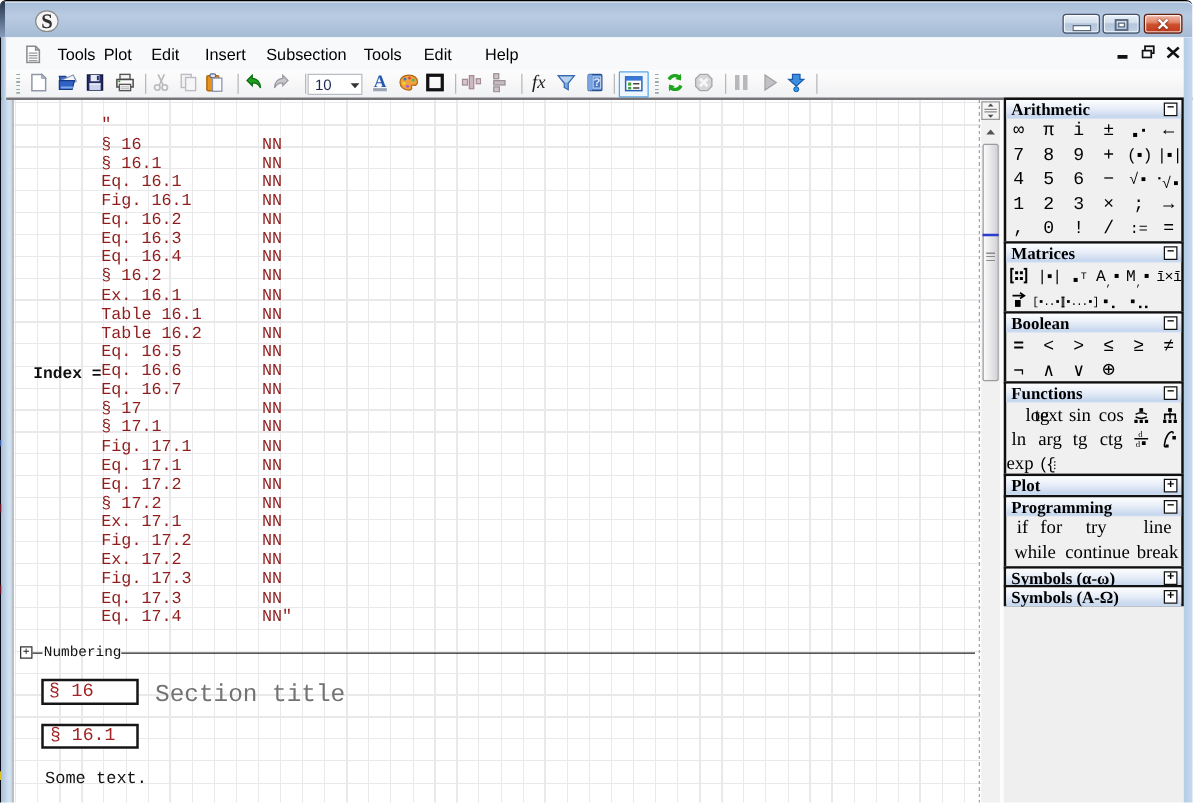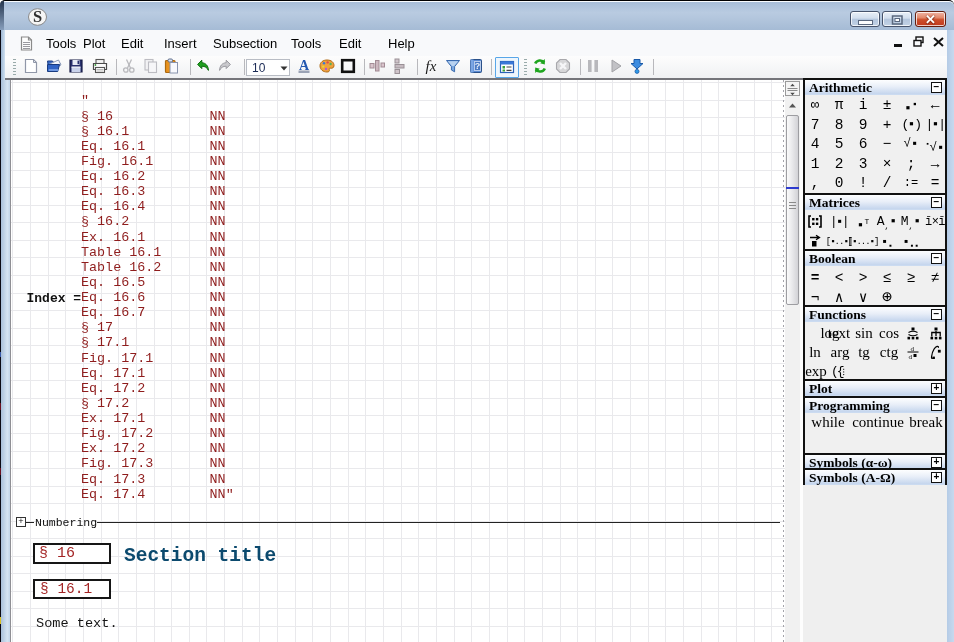--- a/index.html
+++ b/index.html
@@ -36,21 +36,21 @@
 #strlist{position:absolute;left:81px;top:93.4px;font-family:"Liberation Mono",monospace;font-size:13.4px;line-height:15.12px;color:#8f1d1d;white-space:pre}
 #indexlbl{position:absolute;left:26.5px;top:291px;font-family:"Liberation Mono",monospace;font-size:13px;font-weight:bold;color:#101010;white-space:pre}
 
 #numbox{position:absolute;left:16px;top:517px;width:10px;height:10px;border:1px solid #333;background:#fff;font:9px "Liberation Mono",monospace;line-height:8px;text-align:center;color:#111}
 #numline1{position:absolute;left:26px;top:521.5px;width:8px;height:1px;background:#222}
 #numtext{position:absolute;left:35px;top:516px;font-family:"Liberation Mono",monospace;font-size:11.5px;color:#111}
 #numline2{position:absolute;left:97px;top:521.5px;width:683px;height:1px;background:#222}
 .secbox{position:absolute;border:2px solid #161616;background:#fff;font-family:"Liberation Mono",monospace;color:#a32424;white-space:pre}
 #box16{left:33px;top:543px;width:78px;height:21px;font-size:15px;line-height:17px;padding-left:4px}
 #box161{left:33px;top:579px;width:78px;height:20px;font-size:14.5px;line-height:16px;padding-left:5px}
-#sectitle{position:absolute;left:124px;top:545px;font-family:"Liberation Mono",monospace;font-weight:bold;font-size:19.5px;color:#0c4a6e;white-space:pre}
+#sectitle{position:absolute;left:124px;top:545px;font-family:"Liberation Mono",monospace;font-weight:normal;font-size:19.5px;color:#737373;white-space:pre}
 #subtitle{position:absolute;left:124px;top:581px;font-family:"Liberation Mono",monospace;font-weight:bold;font-size:16.7px;color:#141414;white-space:pre}
 #sometext{position:absolute;left:36px;top:616px;font-family:"Liberation Mono",monospace;font-size:13.6px;color:#141414;white-space:pre}
 
 #sb{position:absolute;left:785px;top:80px;width:15px;height:562px;background:#f1f1f1}
 #sbsplit{position:absolute;left:785px;top:81px;width:15px;height:15px;background:#f4f4f4;border:1px solid #9a9a9a}
 #sbup{position:absolute;left:785px;top:99px;width:15px;height:12px}
 #sbthumb{position:absolute;left:786px;top:115px;width:13px;height:190px;border:1px solid #9d9da1;border-radius:2px;background:linear-gradient(90deg,#fbfbfb,#eaeaec 45%,#d2d2d6)}
 #sbblue{position:absolute;left:786px;top:187px;width:13px;height:2px;background:#2e3bcf}
 #sbgrip{position:absolute;left:789px;top:202px;width:7px;height:8px;background-image:repeating-linear-gradient(180deg,#8a8a8a 0 1px,transparent 1px 3px)}
 
@@ -429,20 +429,26 @@
         <span class="ps" style="left:11px">exp</span>
         <span class="pc" style="left:33px;font-size:13px;letter-spacing:-2px">({<span style="font-size:9px;letter-spacing:0">⁝</span></span>
       </div>
   </div>
   <div class="panel" style="top:379px;height:19px">
     <div class="phead">Plot<div class="pbtn">+</div></div>
   </div>
   <div class="panel" style="top:396px;height:59px">
     <div class="phead">Programming<div class="pbtn">−</div></div>
     <div class="prow" style="height:20px">
+        <span class="ps" style="left:13px">if</span>
+        <span class="ps" style="left:36px">for</span>
+        <span class="ps" style="left:72px">try</span>
+        <span class="ps" style="left:121px">line</span>
+      </div>
+    <div class="prow" style="height:20px">
         <span class="ps" style="left:23px">while</span>
         <span class="ps" style="left:73px">continue</span>
         <span class="ps" style="left:121px">break</span>
       </div>
   </div>
   <div class="panel" style="top:453px;height:17px">
     <div class="phead">Symbols (α-ω)<div class="pbtn">+</div></div>
   </div>
   <div class="panel" style="top:468px;height:17px">
     <div class="phead">Symbols (A-Ω)<div class="pbtn">+</div></div>

